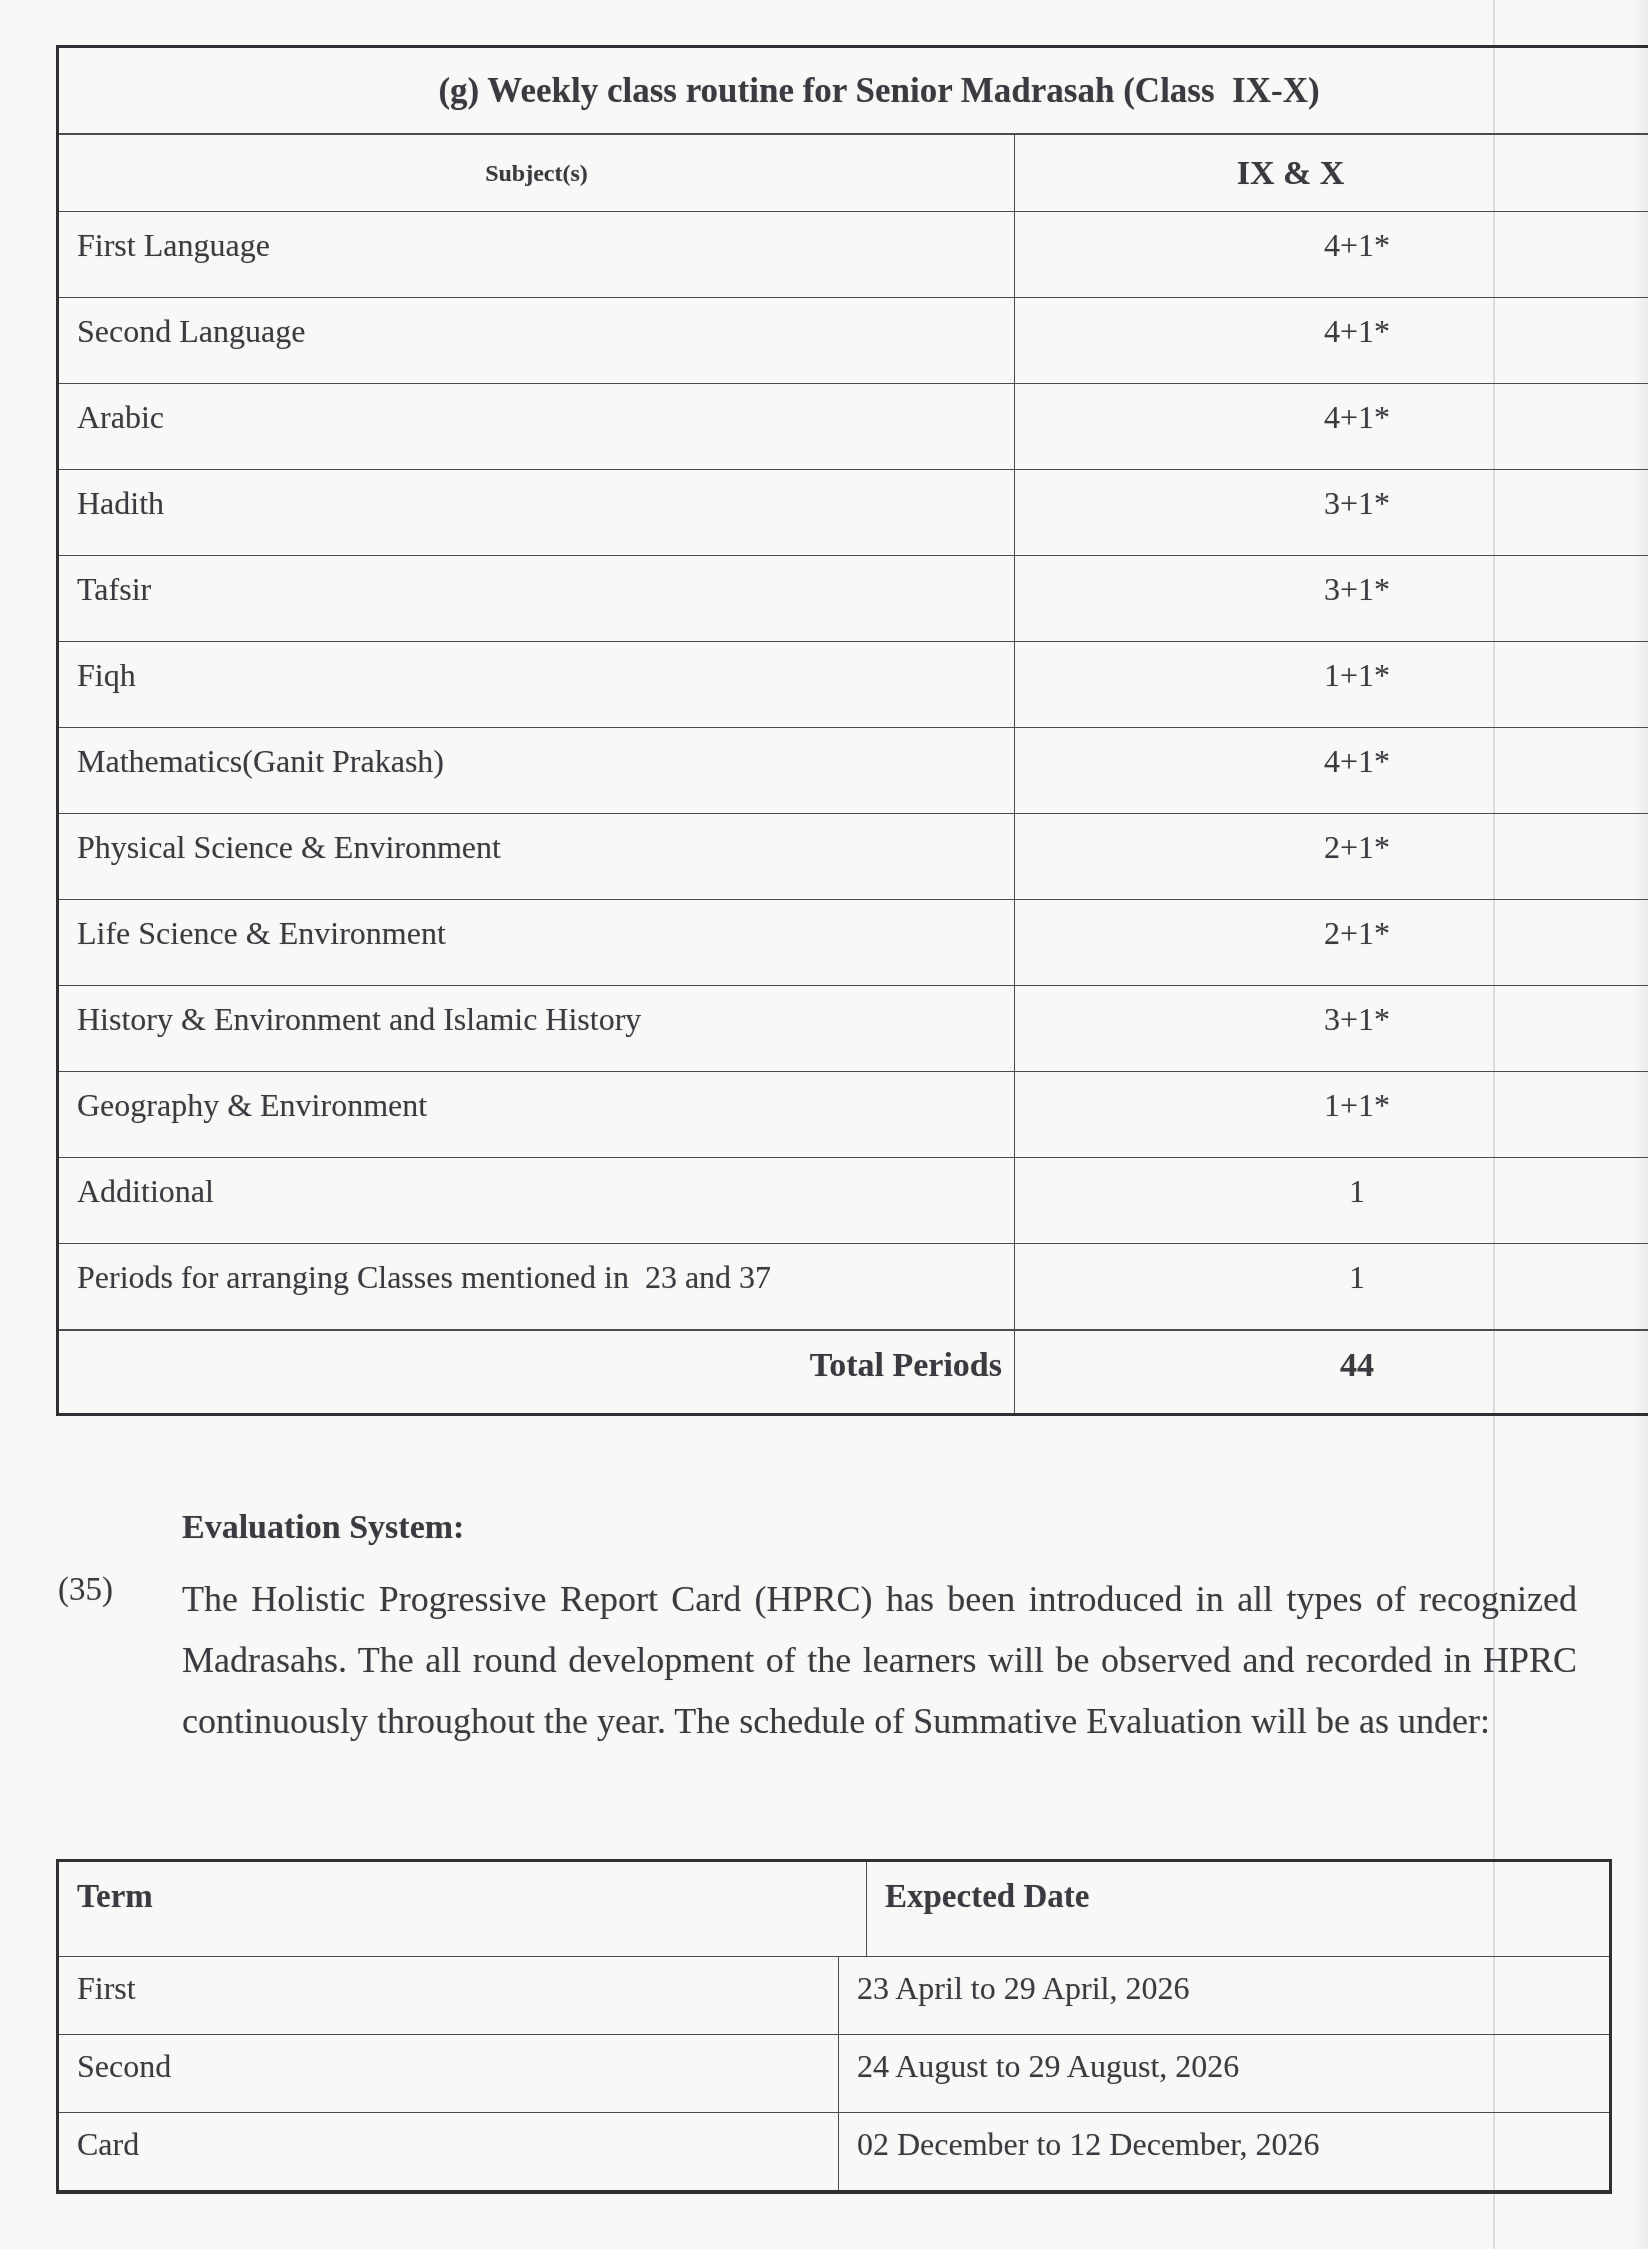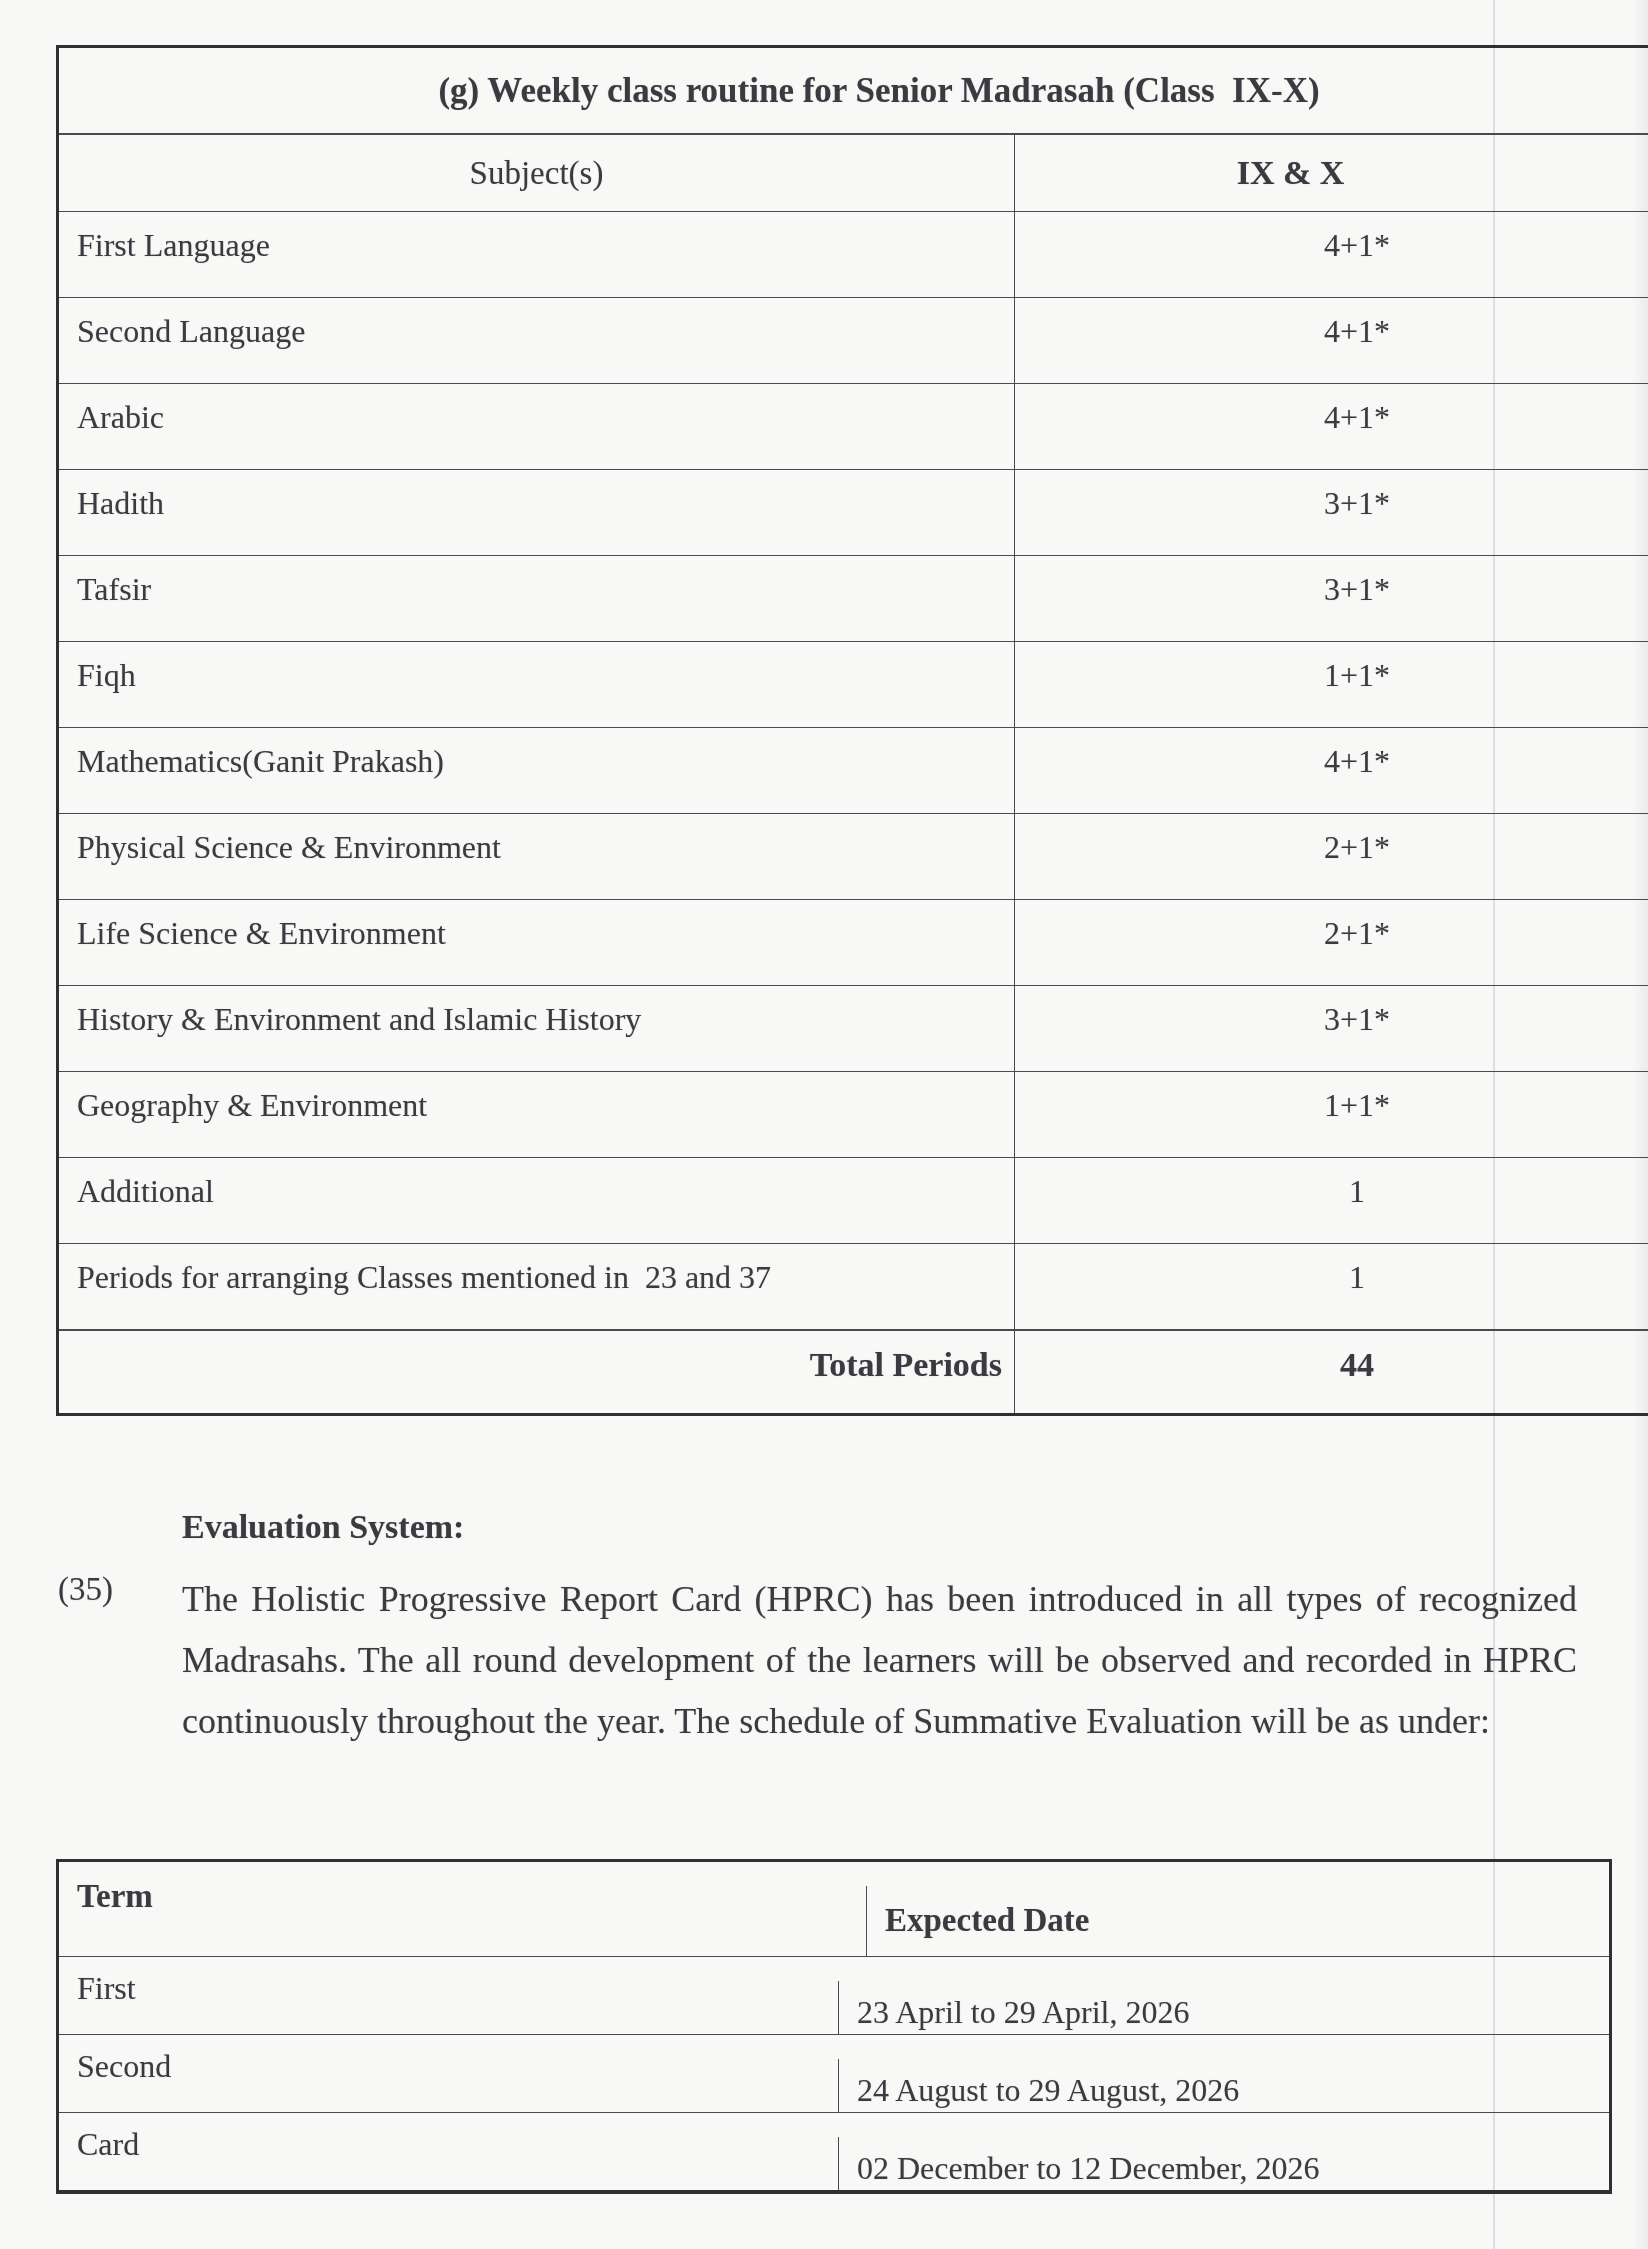--- a/index.html
+++ b/index.html
@@ -42,21 +42,21 @@
     display:flex;align-items:center;justify-content:center;
     font-weight:bold;font-size:35px;white-space:pre-wrap;
   }
   .t1-header{
     display:grid;grid-template-columns:955px 1fr;
     border-top:2.4px solid var(--line);
     height:78px;
   }
   .t1-header .c1{
     display:flex;align-items:center;justify-content:center;
-    font-weight:normal;font-size:33px;
+    font-weight:bold;font-size:24px;
   }
   .t1-header .c2{
     display:flex;align-items:center;justify-content:center;
     font-weight:bold;font-size:34px;
     border-left:1.8px solid var(--line);
     padding-right:133px;
   }
   .t1-row{
     display:grid;grid-template-columns:955px 1fr;
     border-top:1.8px solid var(--line);
@@ -101,21 +101,21 @@
     display:grid;grid-template-columns:779px 1fr;
     height:78px;
     border-top:1.8px solid var(--line);
   }
   .t2-row:first-child{border-top:none;height:94px;gap:28px;}
   .t2-row .c1{
     padding:13.3px 12px 0 18px;font-size:32px;
   }
   .t2-row .c2{
     border-left:1.8px solid var(--line);
-    padding:13.3px 12px 0 18px;font-size:32px;margin-top:24px;
+    padding:13.3px 12px 0 18px;font-size:32px;
   }
   .t2-row.hdr .c1,.t2-row.hdr .c2{
     font-weight:bold;font-size:33px;padding-top:16px;
   }
 </style>
 </head>
 <body>
 
 <div class="scan-line"></div>
 <div class="edge-band"></div>

